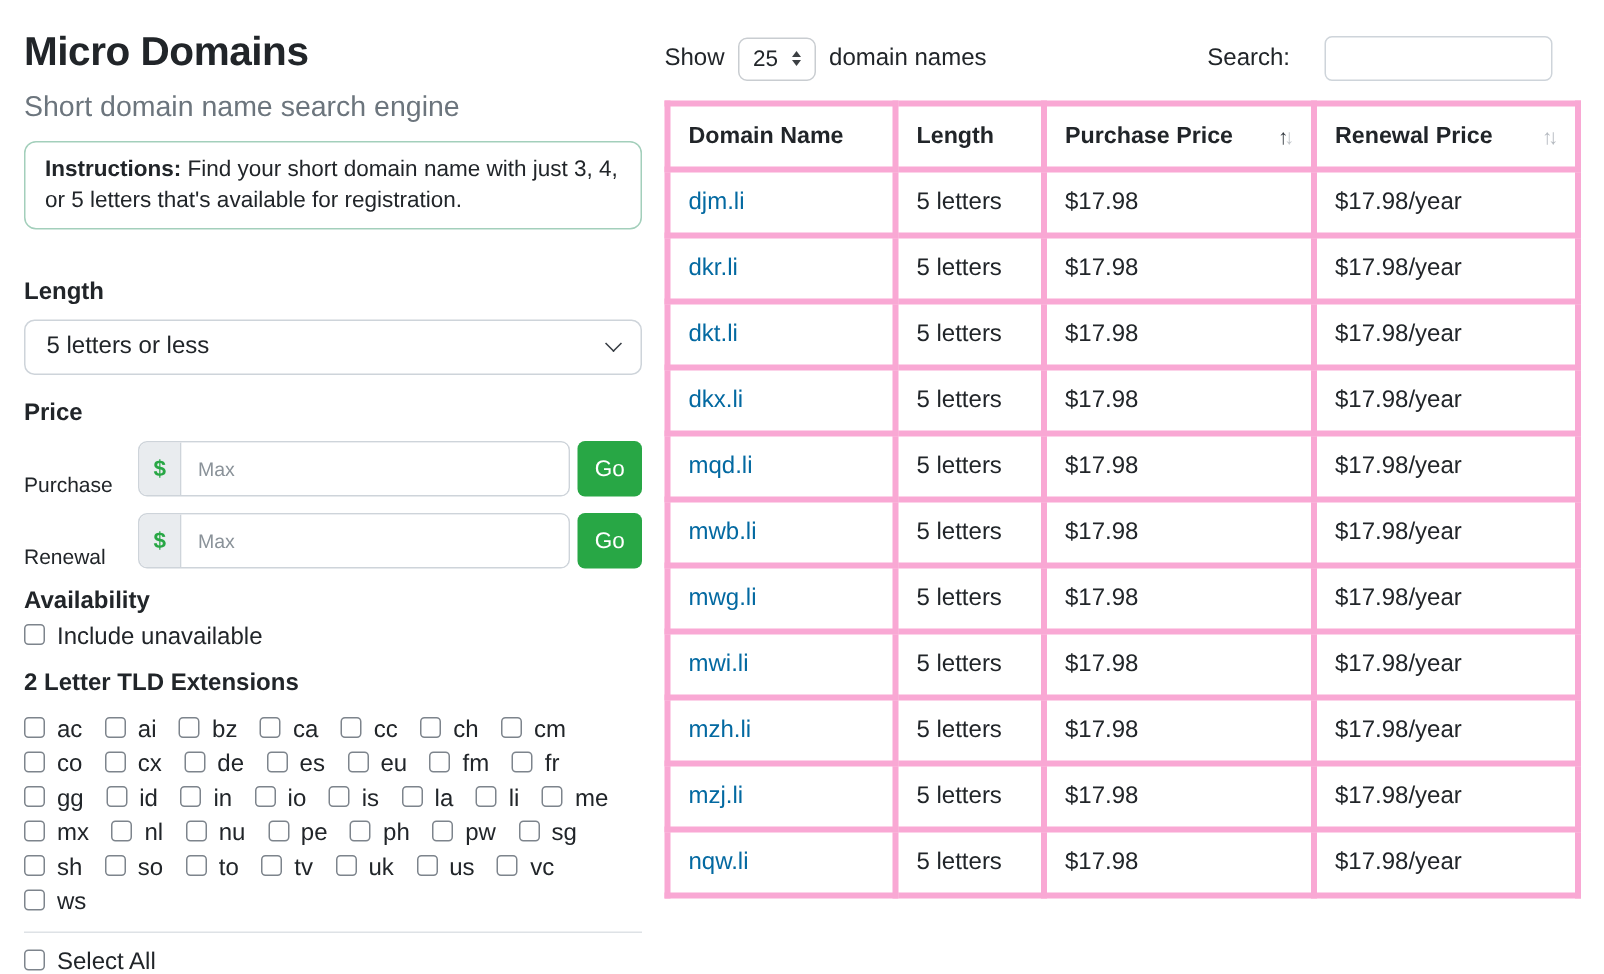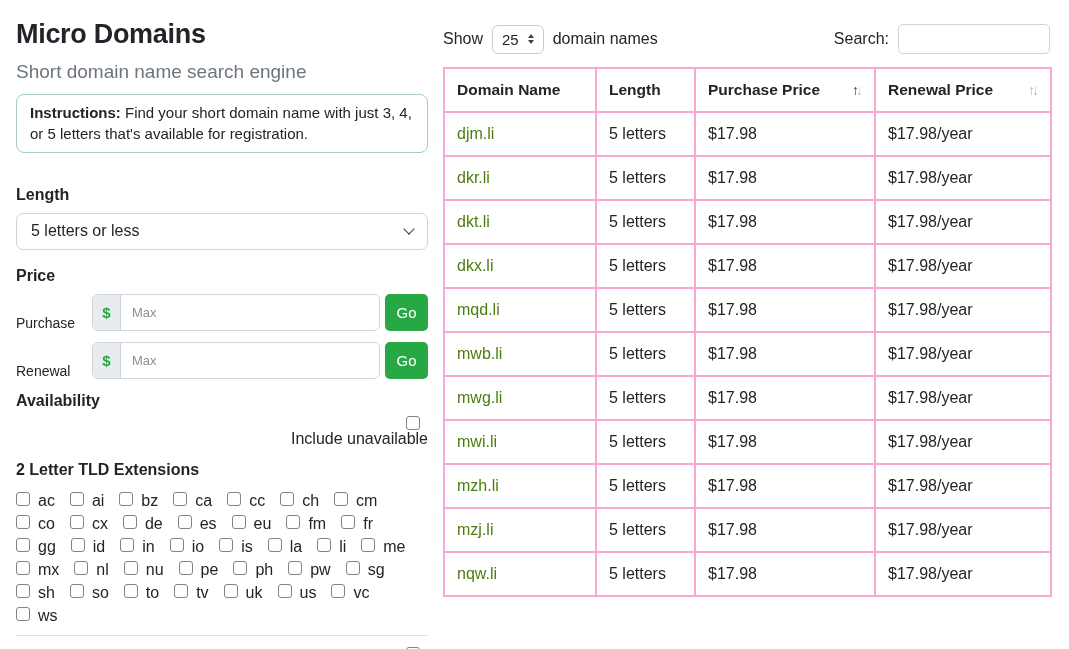--- a/index.html
+++ b/index.html
@@ -50,21 +50,21 @@
   }
   .max-input { border: none; outline: none; flex: 1; min-width: 0; padding: 0 11px; font-size: 13px; color: #212529; }
   .max-input::placeholder { color: #8a9299; }
   .go-btn {
     margin-left: 5px; width: 43px; height: 37px; flex-shrink: 0;
     background: #28a745; color: #fff; border: none; border-radius: 5px;
     font-size: 15px; font-family: "Liberation Sans", sans-serif; cursor: pointer;
   }
 
   .heading-availability { margin-top: 13px; margin-bottom: 6px; }
-  .check-row { display: flex; align-items: flex-end; font-size: 16px; cursor: pointer; flex-direction: column; }
+  .check-row { display: flex; align-items: flex-start; font-size: 16px; cursor: pointer; }
   input[type="checkbox"] {
     -webkit-appearance: none; appearance: none;
     width: 14px; height: 14px; border: 1px solid #7d848c; border-radius: 3px;
     background: #fff; margin: 0 8px 0 0; flex-shrink: 0; cursor: pointer;
   }
   .heading-tld { margin-top: 13px; margin-bottom: 13px; }
   .tld-row { display: flex; margin-bottom: 5px; }
   .tld-item { display: flex; font-size: 16px; margin-right: 15px; cursor: pointer; }
   .tld-item:last-child { margin-right: 0; }
   .sidebar hr { border: none; border-top: 1px solid #dee2e6; margin: 10px 0 11px; }
@@ -74,39 +74,39 @@
   .controls { display: flex; align-items: center; width: 607px; margin-bottom: 13px; font-size: 16px; justify-content: flex-end; }
   .show-group { display: flex; align-items: center; gap: 9px; }
   .page-select {
     height: 29px; border: 1px solid #c9cdd1; border-radius: 6px;
     display: flex; align-items: center; gap: 9px; padding: 0 9px;
     font-size: 15px; cursor: pointer; background: #fff;
   }
   .stepper { display: flex; flex-direction: column; align-items: center; }
   .tri-up { width: 0; height: 0; border-left: 3.5px solid transparent; border-right: 3.5px solid transparent; border-bottom: 4.5px solid #3c4043; }
   .tri-down { width: 0; height: 0; border-left: 3.5px solid transparent; border-right: 3.5px solid transparent; border-top: 4.5px solid #3c4043; margin-top: 2px; }
-  .search-group { margin-left: auto; display: flex; align-items: center; gap: 9px; }
+  .search-group { margin-left: auto; margin-right: 15px; display: flex; align-items: center; gap: 23px; }
   .search-input {
     width: 152px; height: 30px; border: 1px solid #ced4da; border-radius: 5px;
     padding: 0 9px; font-size: 15px; outline: none;
   }
 
   table.domain-table { border-collapse: collapse; table-layout: fixed; width: 607px; font-size: 16px; }
   .domain-table th, .domain-table td {
-    border: 2px solid #f9a8d4; height: 44px; padding: 0 12px;
+    border: 4px solid #f9a8d4; height: 44px; padding: 0 12px;
     text-align: left; vertical-align: middle; white-space: nowrap; overflow: hidden;
   }
   .domain-table th { font-weight: 700; font-size: 15.5px; }
   .th-wrap { display: flex; align-items: center; justify-content: space-between; }
   .sort-icons { font-size: 14px; letter-spacing: -3px; padding-right: 2px; }
   .sort-icons .up, .sort-icons .down { font-weight: 400; }
   .sorted-asc .up { color: #343a40; }
   .sorted-asc .down { color: #c3c7cb; }
   .unsorted .up, .unsorted .down { color: #b5bac0; }
-  a.domain-link { color: #4d7c0f; text-decoration: none; cursor: pointer; }
+  a.domain-link { color: #0369a1; text-decoration: none; cursor: pointer; }
 </style>
 </head>
 <body>
 
 <div class="layout">
 
   <div class="sidebar">
     <div class="sidebar-inner">
       <h1 class="page-title">Micro Domains</h1>
       <div class="subtitle">Short domain name search engine</div>

